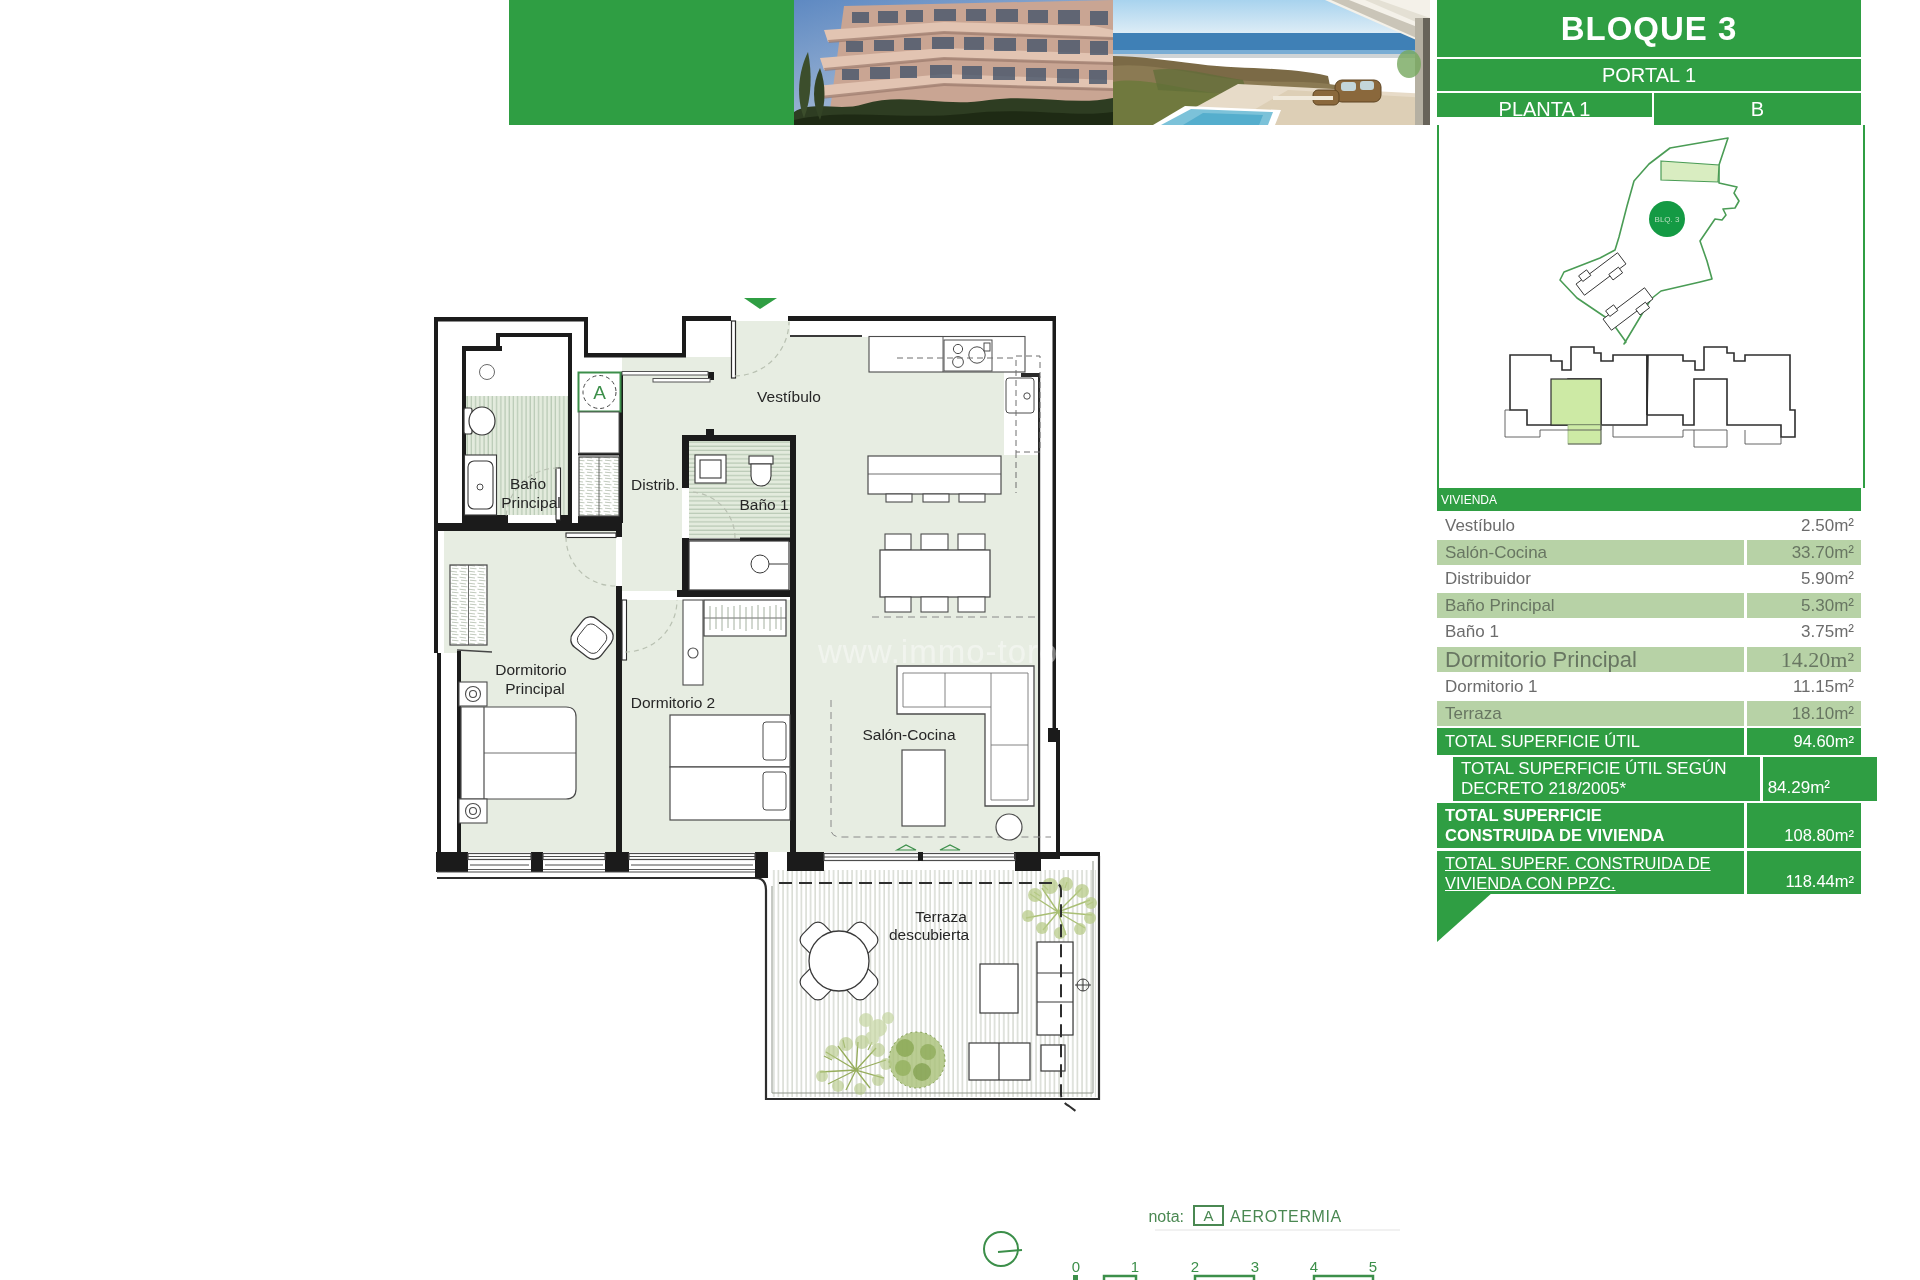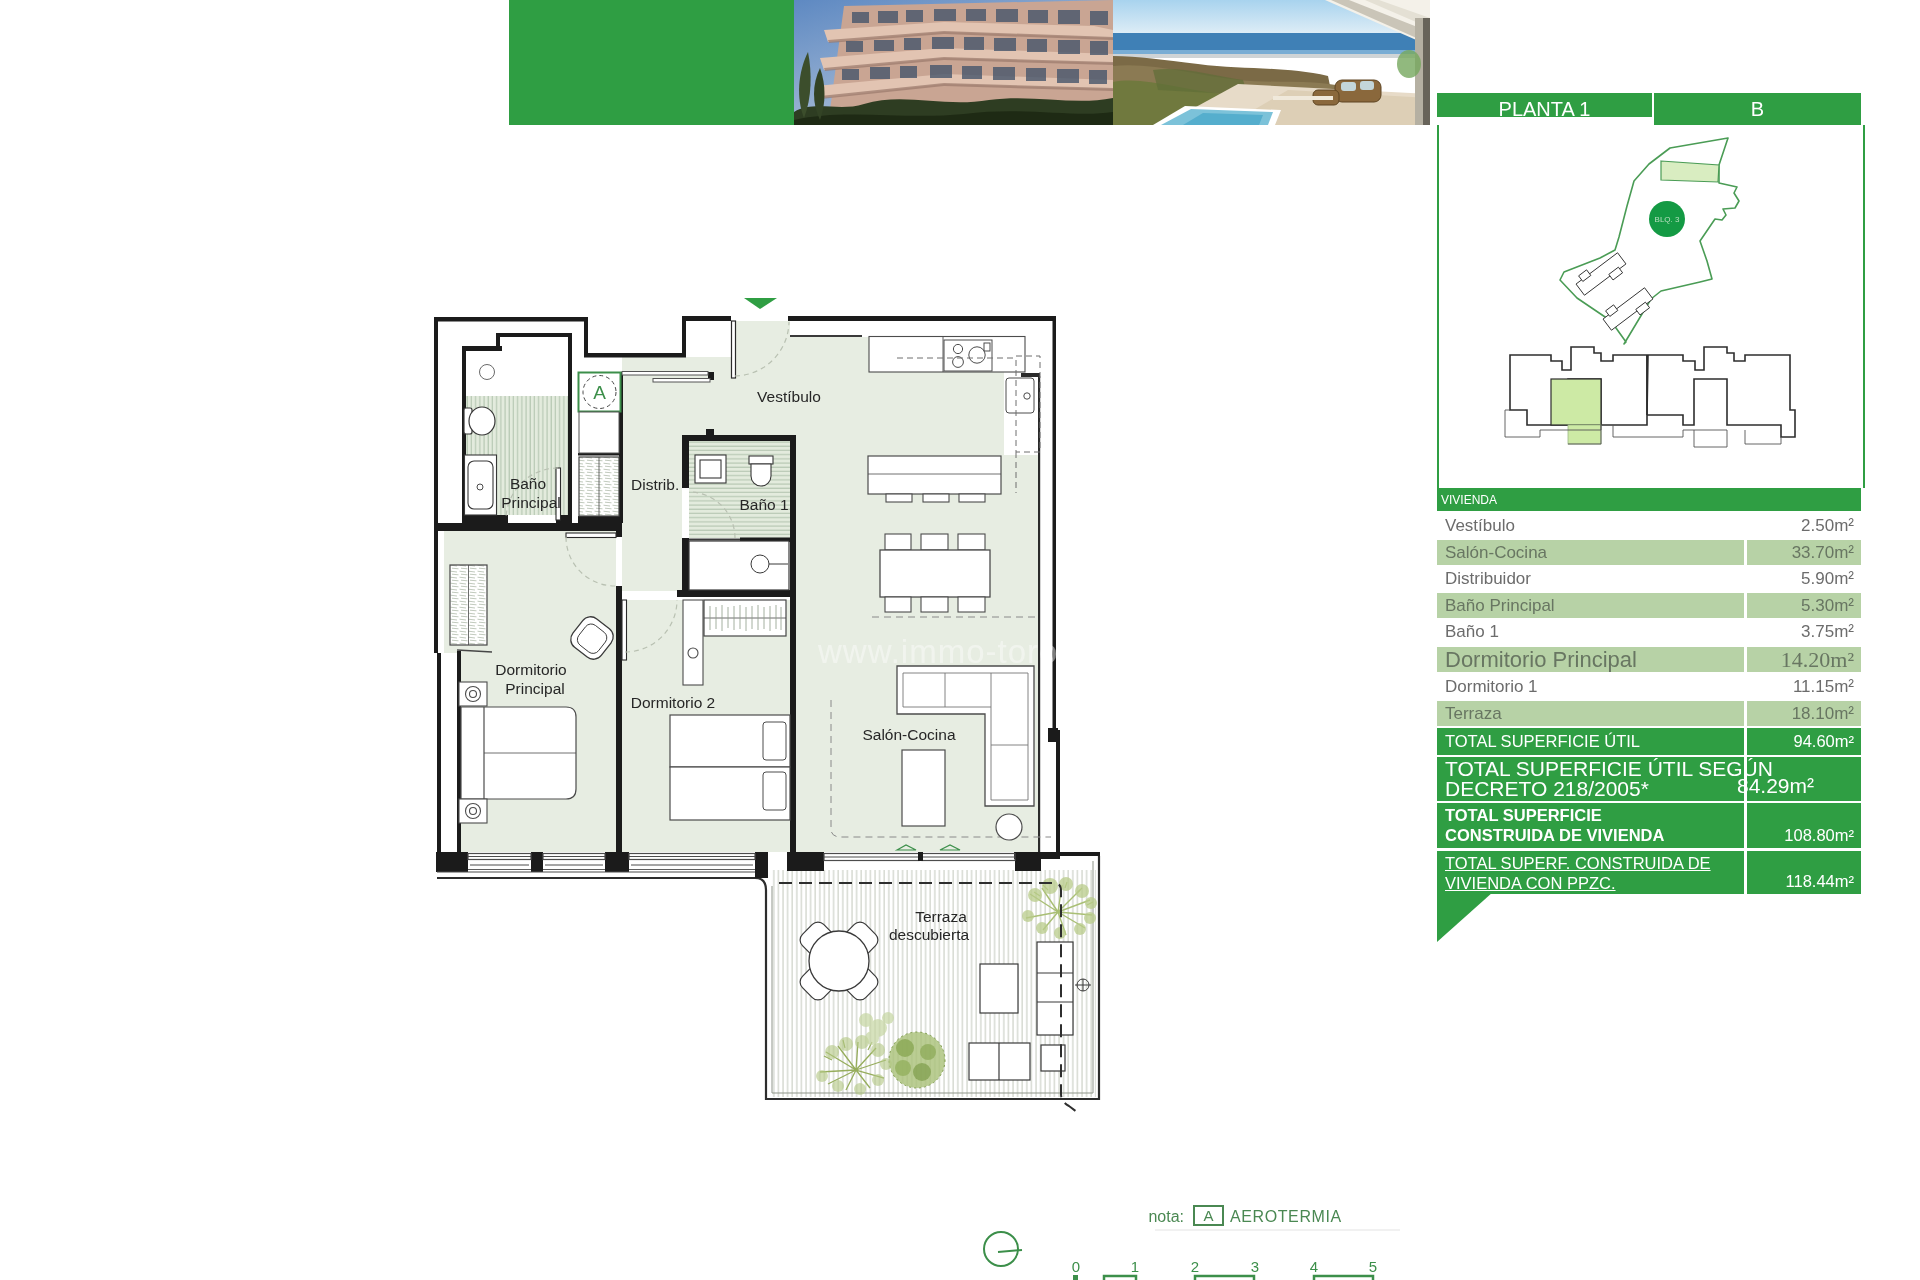--- a/index.html
+++ b/index.html
@@ -116,21 +116,23 @@
     <g fill="#c3d6da">
         <rect x="228" y="82" width="15" height="9" rx="3"></rect>
         <rect x="247" y="81" width="14" height="9" rx="3"></rect>
       </g>
     <rect x="160" y="96" width="60" height="4" fill="#f0e9db"></rect>
   </svg>
 </div>
 
 <div class="abs" style="left:1437px;top:0;width:424px;height:1280px;">
 
-
+  <div class="abs grn wtxt" style="left:0;top:0;width:424px;height:57px;font-size:33px;font-weight:bold;text-align:center;line-height:57px;letter-spacing:1px;">BLOQUE 3</div>
+
+  <div class="abs grn wtxt" style="left:0;top:59px;width:424px;height:32px;font-size:20px;text-align:center;line-height:33px;">PORTAL 1</div>
 
   <div class="abs grn wtxt" style="left:0;top:93px;width:215px;height:24px;font-size:20px;text-align:center;line-height:33px;">PLANTA 1</div>
 
   <div class="abs grn wtxt" style="left:217px;top:93px;width:207px;height:32px;font-size:20px;text-align:center;line-height:33px;">B</div>
 
   <div class="abs" style="left:0;top:125px;width:424px;height:363px;background:#ffffff;border-left:2px solid #2f9e43;border-right:2px solid #2f9e43;"></div>
 
   <svg class="abs" style="left:0;top:125px;" width="424" height="363" viewBox="0 0 424 363">
 
     <path d="M291,13 L233,23 L212,39 L197,56 L190,81 L182,112 L178,125 L163,133 L127,147 L123,155 L140,173 L174,196 L189,217 L187,219 L214,174 L224,166 L263,157 L275,154 L270,136 L263,116 L278,94 L285,95 L289,90 L286,84 L298,83 L302,76 L297,68 L300,62 L282,58 L282,40 Z" fill="#ffffff" stroke="#4a9c55" stroke-width="1.6" stroke-linejoin="round"></path>
@@ -222,21 +224,21 @@
         <span class="abs" style="right:7px;">18.10m²</span>
       </div>
 
     <div class="abs wtxt" style="left:0;top:240px;width:424px;height:26.5px;font-size:16.5px;line-height:27px;">
         <span class="abs grn" style="left:0;width:307px;height:26.5px;"></span>
         <span class="abs grn" style="left:310px;width:114px;height:26.5px;"></span>
         <span class="abs" style="left:8px;">TOTAL SUPERFICIE ÚTIL</span>
         <span class="abs" style="right:7px;">94.60m²</span>
       </div>
 
-    <div class="abs wtxt" style="left:0;top:268.5px;width:384px;height:44.5px;font-size:21px;">
+    <div class="abs wtxt" style="left:16px;top:268.5px;width:384px;height:44.5px;font-size:17px;">
         <span class="abs grn" style="left:0;width:307px;height:44.5px;"></span>
         <span class="abs grn" style="left:310px;width:114px;height:44.5px;"></span>
         <span class="abs" style="left:8px;top:2px;line-height:20px;">TOTAL SUPERFICIE ÚTIL SEGÚN<br>DECRETO 218/2005*</span>
         <span class="abs" style="right:7px;bottom:3px;">84.29m²</span>
       </div>
 
     <div class="abs wtxt" style="left:0;top:315px;width:424px;height:44.5px;font-size:16.5px;">
         <span class="abs grn" style="left:0;width:307px;height:44.5px;"></span>
         <span class="abs grn" style="left:310px;width:114px;height:44.5px;"></span>
         <span class="abs" style="left:8px;top:2px;line-height:20px;font-weight:bold;">TOTAL SUPERFICIE<br>CONSTRUIDA DE VIVIENDA</span>

